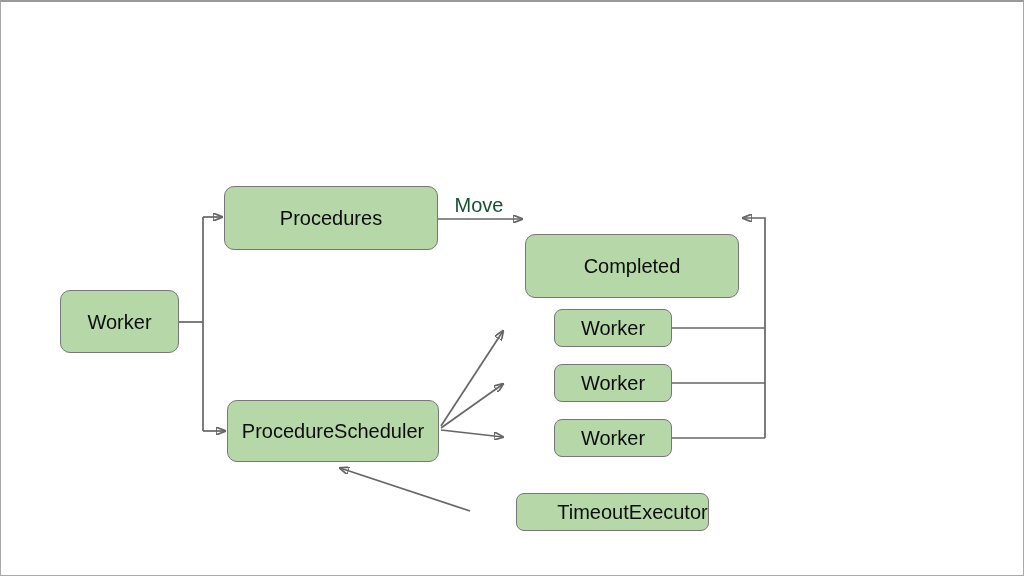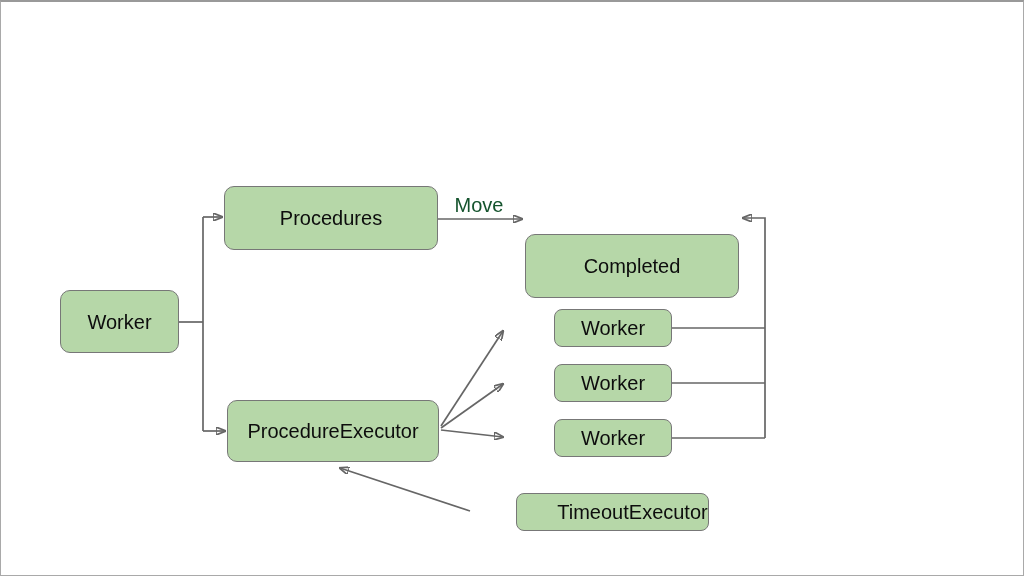--- a/index.html
+++ b/index.html
@@ -109,21 +109,21 @@
 
   <div class="node node-completed">
     <span>Completed</span>
   </div>
 
   <div class="node node-submit">
     <span>Worker</span>
   </div>
 
   <div class="node node-scheduler">
-    <span>ProcedureExecutor</span>
+    <span>ProcedureScheduler</span>
   </div>
 
   <div class="node small node-worker1">
     <span>Worker</span>
   </div>
 
   <div class="node small node-worker2">
     <span>Worker</span>
   </div>
 

